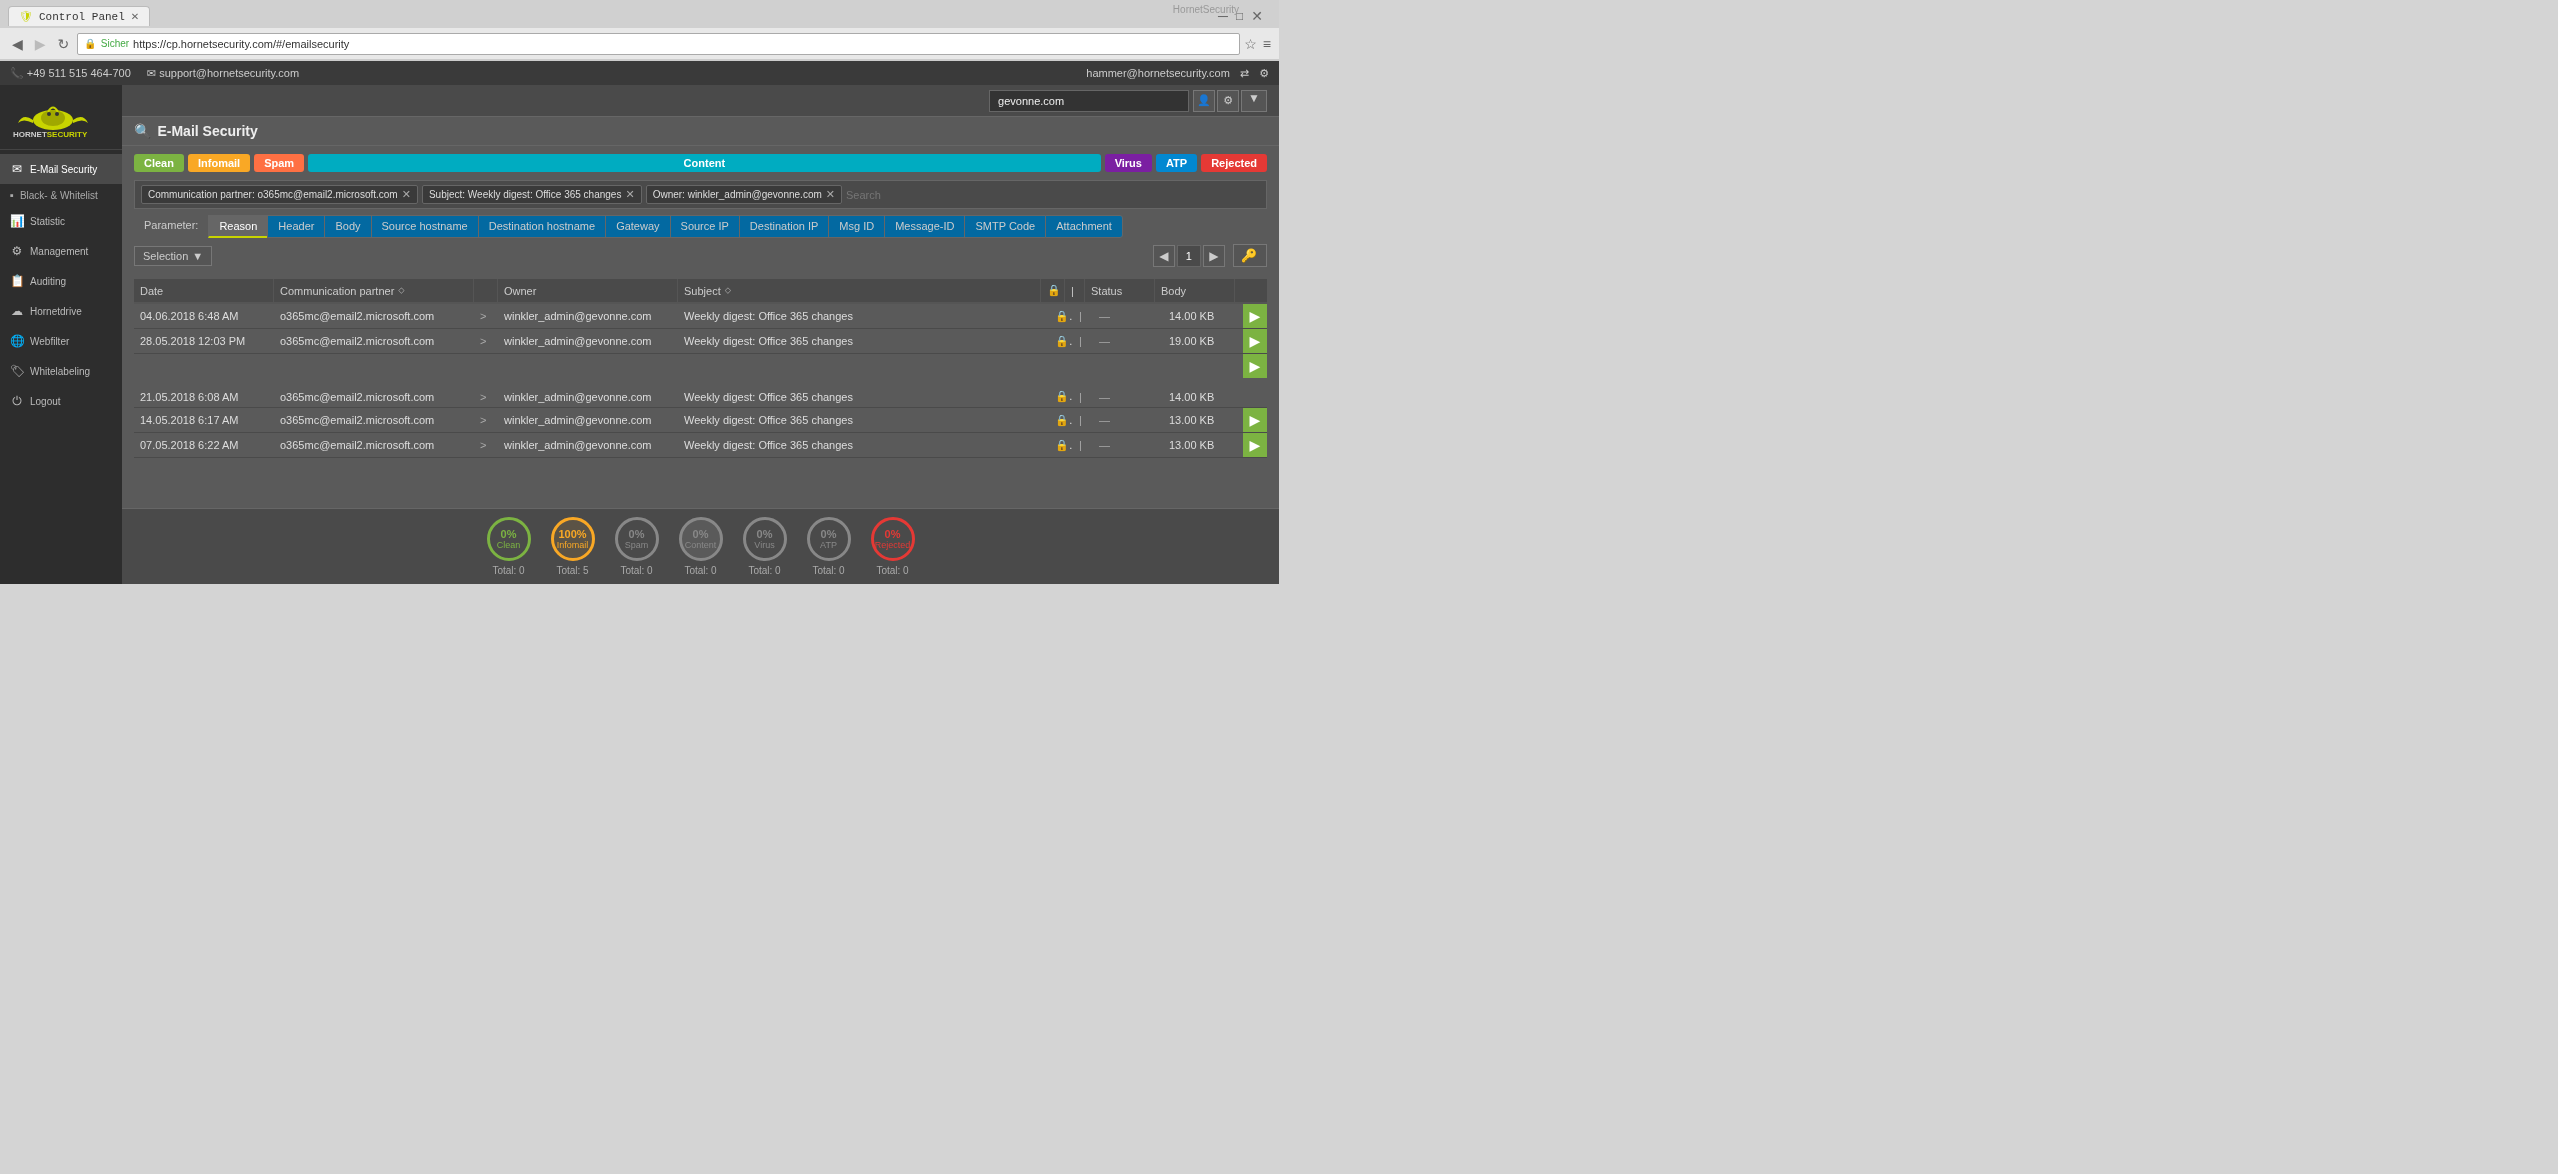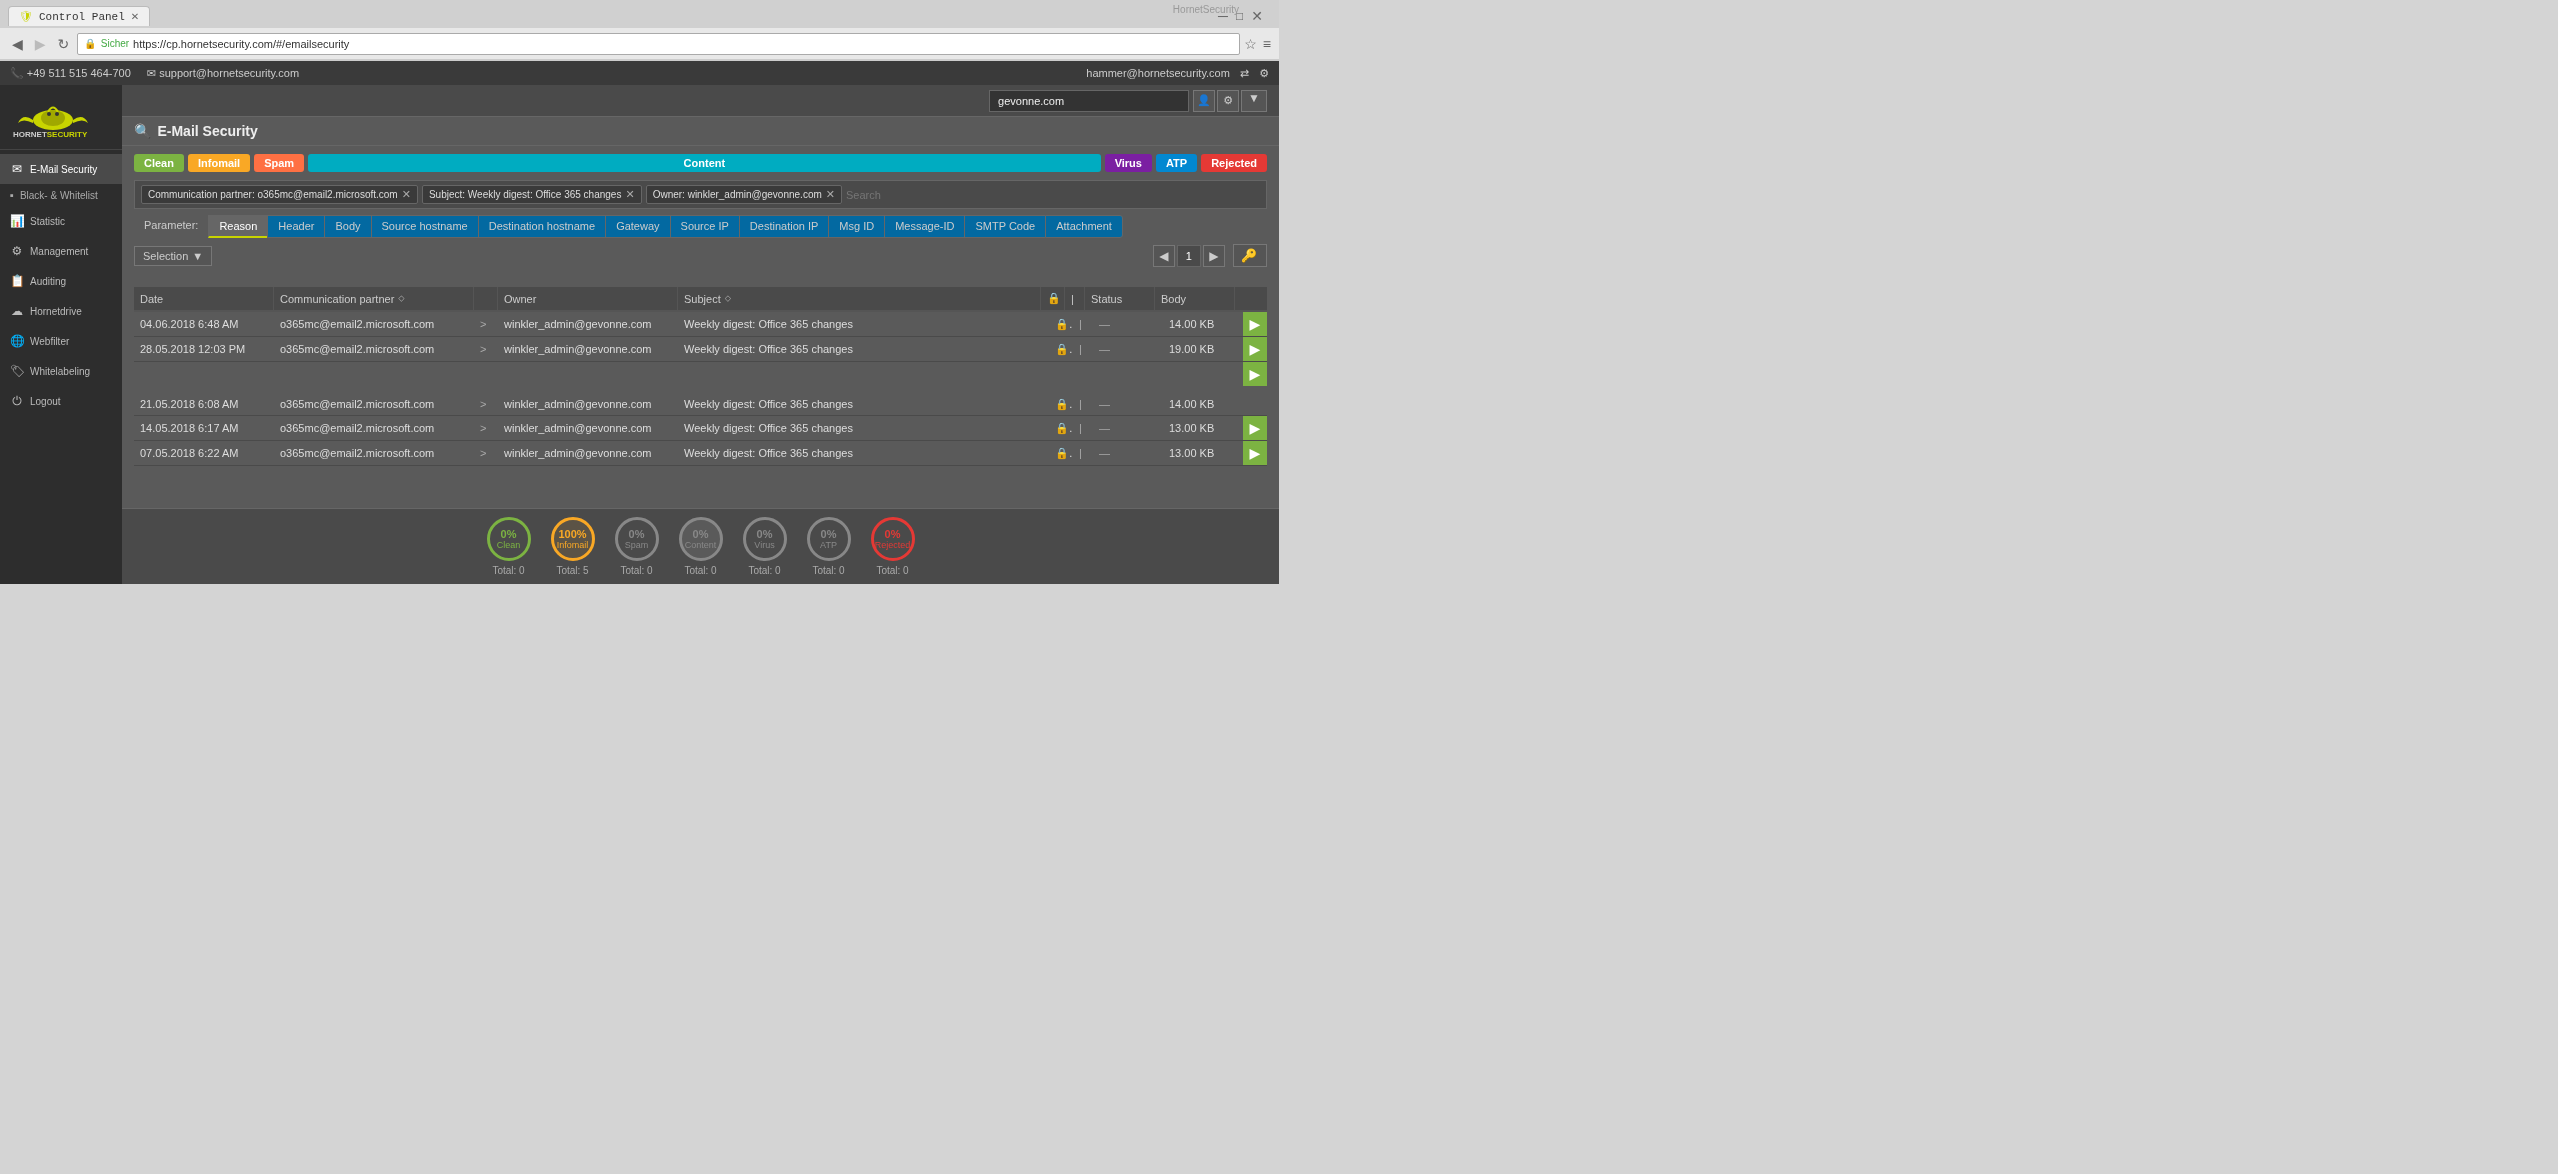--- a/index.html
+++ b/index.html
@@ -73,21 +73,21 @@
 
     
     .param-tabs { display: flex; gap: 0; margin-bottom: 6px; flex-wrap: wrap; }
     .param-tab { padding: 4px 10px; background: #0369a1; border: 1px solid #666; color: #ccc; font-size: 11px; cursor: pointer; border-right: none; }
     .param-tab:last-child { border-right: 1px solid #666; }
     .param-tab.active { background: #666; color: #fff; border-bottom: 2px solid #c8d400; }
     .param-tab:first-child { border-radius: 3px 0 0 3px; }
     .param-tab:last-child { border-radius: 0 3px 3px 0; }
 
     
-    .table-controls { display: flex; align-items: center; justify-content: space-between; margin-bottom: 20px; }
+    .table-controls { display: flex; align-items: center; justify-content: space-between; margin-bottom: 12px; }
     .selection-btn { background: #555; border: 1px solid #777; color: #ccc; padding: 3px 8px; font-size: 11px; cursor: pointer; display: flex; align-items: center; gap: 4px; }
     .pagination { display: flex; align-items: center; gap: 2px; }
     .page-nav-btn { background: #555; border: 1px solid #777; color: #ccc; width: 22px; height: 22px; display: flex; align-items: center; justify-content: center; cursor: pointer; font-size: 12px; }
     .page-num { background: #4a4a4a; border: 1px solid #666; color: #fff; width: 24px; height: 22px; display: flex; align-items: center; justify-content: center; font-size: 11px; }
     .key-icon-btn { background: #555; border: 1px solid #777; color: #ccc; padding: 3px 8px; font-size: 13px; cursor: pointer; }
     .row-action-btn { background: #7cb342; border: none; color: white; width: 24px; height: 100%; display: flex; align-items: center; justify-content: center; cursor: pointer; font-size: 14px; padding: 4px 8px; }
 
     
     .bottom-stats { background: #4a4a4a; border-top: 1px solid #666; padding: 8px; display: flex; justify-content: center; gap: 20px; }
     .stat-circle-wrap { display: flex; flex-direction: column; align-items: center; gap: 4px; }
@@ -341,21 +341,21 @@
               <div class="td" style="flex:1;">Weekly digest: Office 365 changes</div>
               <div class="td" style="width:24px;">🔒</div>
               <div class="td" style="width:20px;color:#aaa;">|</div>
               <div class="td" style="width:70px;color:#aaa;">—</div>
               <div class="td" style="width:80px;">19.00 KB</div>
             </div>
             <button class="row-action-btn">▶</button>
           </div>
 
           <div style="display:flex;border-bottom:1px solid #4a4a4a;background:#5a5a5a;">
-            <div style="display:flex;flex:1;margin-top:32px;">
+            <div style="display:flex;flex:1;align-items:center;margin-top:32px;">
               <div class="td" style="width:140px;">21.05.2018 6:08 AM</div>
               <div class="td" style="width:200px;">o365mc@email2.microsoft.com</div>
               <div class="td" style="width:24px;color:#aaa;">&gt;</div>
               <div class="td" style="width:180px;">winkler_admin@gevonne.com</div>
               <div class="td" style="flex:1;">Weekly digest: Office 365 changes</div>
               <div class="td" style="width:24px;">🔒</div>
               <div class="td" style="width:20px;color:#aaa;">|</div>
               <div class="td" style="width:70px;color:#aaa;">—</div>
               <div class="td" style="width:80px;">14.00 KB</div>
             </div>

